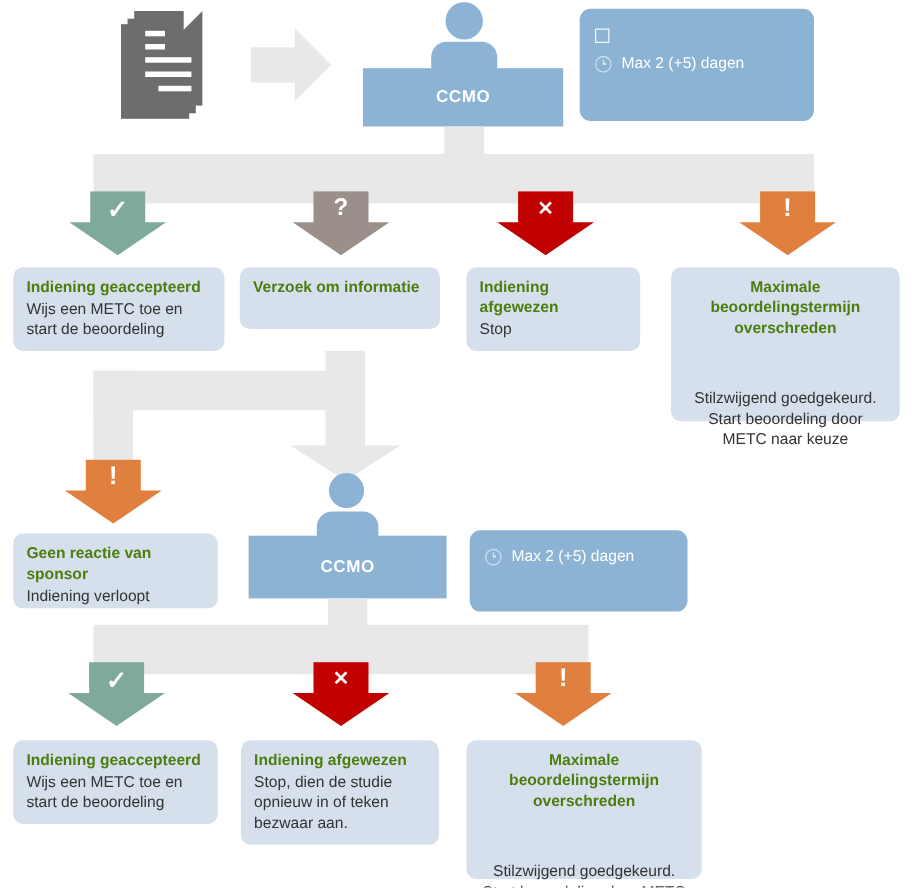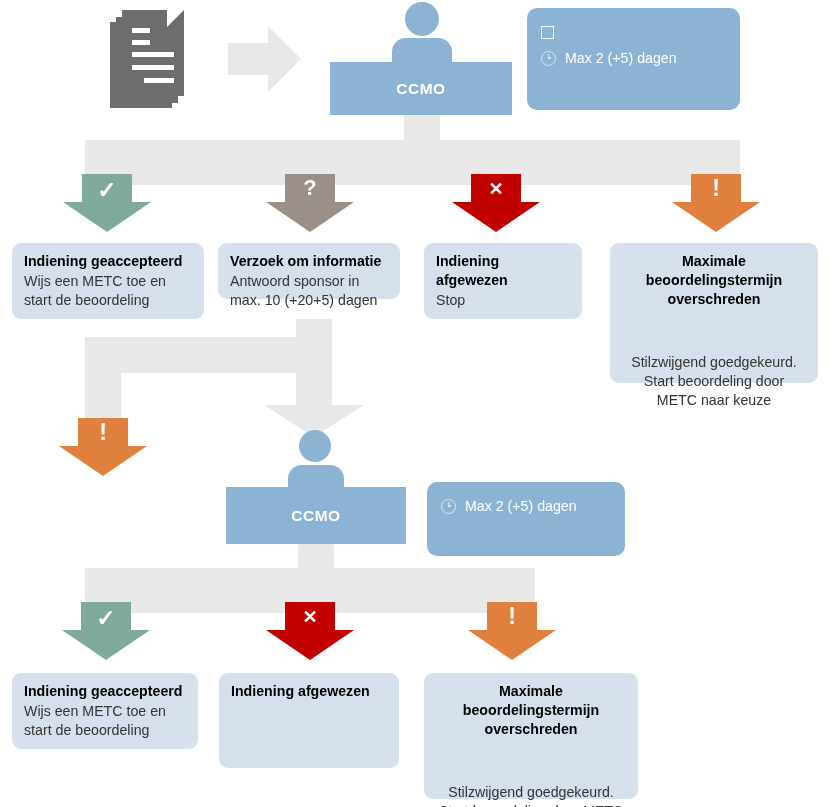--- a/index.html
+++ b/index.html
@@ -102,21 +102,21 @@
     background: #d6e0ec;
     border-radius: 9px;
     box-sizing: border-box;
     padding: 9px 12px 10px 12px;
     color: #333333;
     font-size: 14.2px;
     line-height: 19px;
   }
   .tbox .ttitle {
     font-weight: bold;
-    color: #000000;
+    color: #4d7c0f;
     display: block;
     margin-bottom: 1px;
   }
   .tbox .tbody { display: block; }
   .tbox.center { text-align: center; }
   .tbox.center .tbody { text-align: center; margin-top: 44px; }
 
   
   .checkpanel {
     position: absolute;
@@ -226,21 +226,20 @@
     <div class="glyph" style="top:1px; font-size:23px;">!</div>
   </div>
 
   <div class="tbox" style="left:12px; top:243px; width:192px; height:76px;">
     <span class="ttitle">Indiening geaccepteerd</span>
     <span class="tbody">Wijs een METC toe en start de beoordeling</span>
   </div>
 
   <div class="tbox" style="left:218px; top:243px; width:182px; height:56px;">
     <span class="ttitle">Verzoek om informatie</span>
-    <span class="tbody">Antwoord sponsor in max. 10 (+20+5) dagen</span>
   </div>
 
   <div class="tbox" style="left:424px; top:243px; width:158px; height:76px;">
     <span class="ttitle">Indiening afgewezen</span>
     <span class="tbody">Stop</span>
   </div>
 
   <div class="tbox center" style="left:610px; top:243px; width:208px; height:140px;">
     <span class="ttitle">Maximale beoordelingstermijn overschreden</span>
     <span class="tbody">Stilzwijgend goedgekeurd. Start beoordeling door METC  naar keuze</span>
@@ -257,20 +256,24 @@
   <div class="abs" style="left:264px; top:405px; width:0; height:0;
               border-left:50px solid transparent; border-right:50px solid transparent;
               border-top:32px solid #e8e8e8;"></div>
 
   <div class="darrow" style="left:59px; top:418px; width:88px; height:58px;">
     <div class="neck" style="height:30px; background:#e0803f;"></div>
     <div class="tri" style="top:28px; border-left-width:44px; border-right-width:44px; border-top-width:30px; border-top-color:#e0803f;"></div>
     <div class="glyph" style="top:1px; font-size:23px;">!</div>
   </div>
 
+  <div class="tbox" style="left:12px; top:485px; width:186px; height:68px;">
+    <span class="ttitle">Geen reactie van sponsor</span>
+    <span class="tbody">Indiening verloopt</span>
+  </div>
 
   <div>
     <div class="person-head" style="left:299px; top:430px; width:32px; height:32px;"></div>
     <div class="person-body" style="left:288px; top:465px; width:56px; height:24px;"></div>
     <div class="ccmo-desk" style="left:226px; top:487px; width:180px; height:57px; font-size:15.5px;">
       <span>CCMO</span>
     </div>
   </div>
 
   <div class="checkpanel" style="left:427px; top:482px; width:198px; height:74px;">
@@ -301,20 +304,21 @@
     <div class="glyph" style="top:1px; font-size:23px;">!</div>
   </div>
 
   <div class="tbox" style="left:12px; top:673px; width:186px; height:76px;">
     <span class="ttitle">Indiening geaccepteerd</span>
     <span class="tbody">Wijs een METC toe en start de beoordeling</span>
   </div>
 
   <div class="tbox" style="left:219px; top:673px; width:180px; height:95px;">
     <span class="ttitle">Indiening afgewezen</span>
+    <span class="tbody">Stop, dien de studie opnieuw in of teken bezwaar aan.</span>
   </div>
 
   <div class="tbox center" style="left:424px; top:673px; width:214px; height:126px;">
     <span class="ttitle">Maximale beoordelingstermijn overschreden</span>
     <span class="tbody">Stilzwijgend goedgekeurd. Start beoordeling door METC  naar keuze</span>
   </div>
 
 </div>
 
 </body></html>

